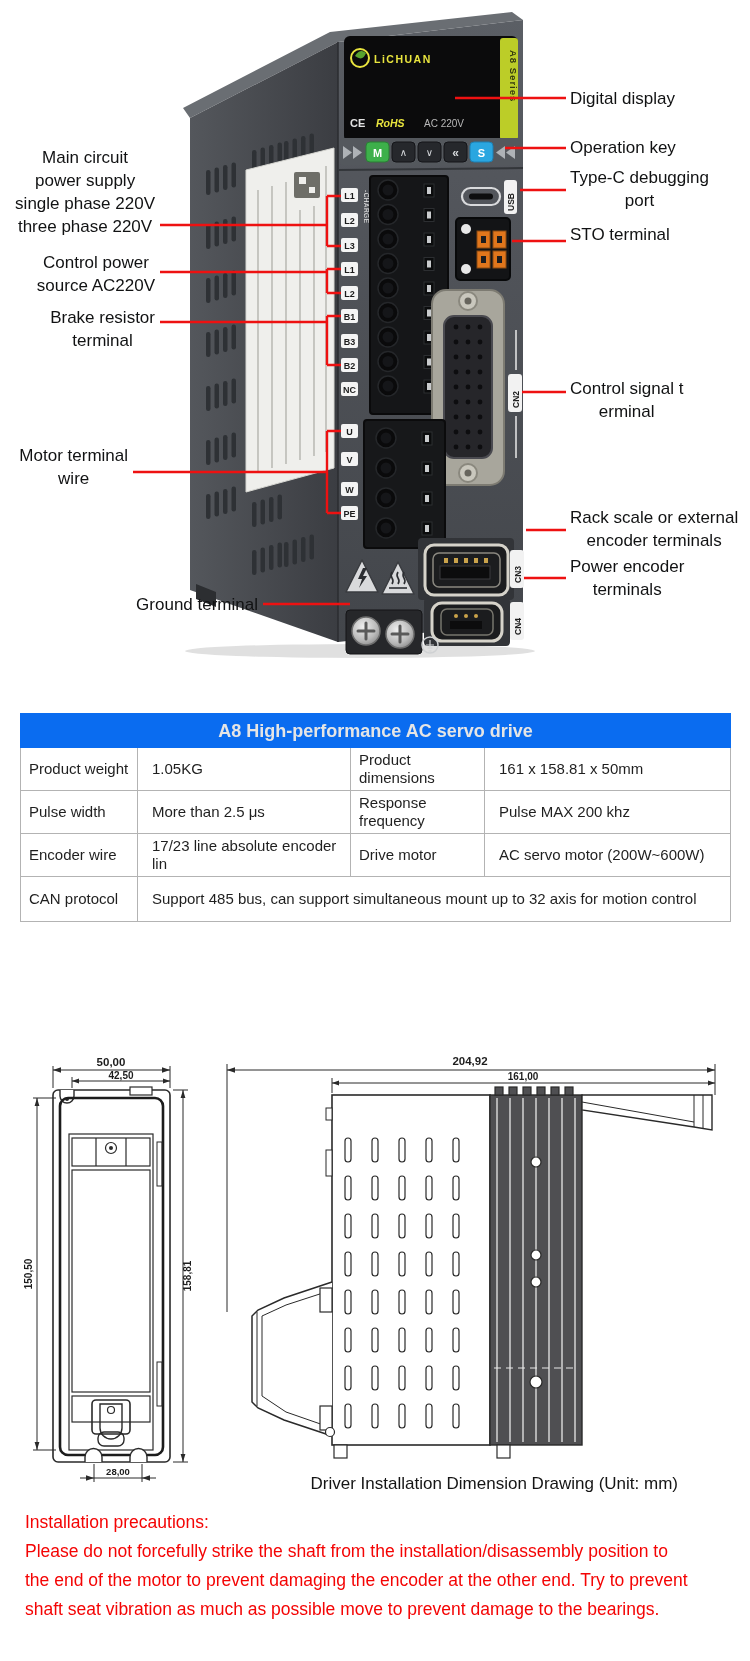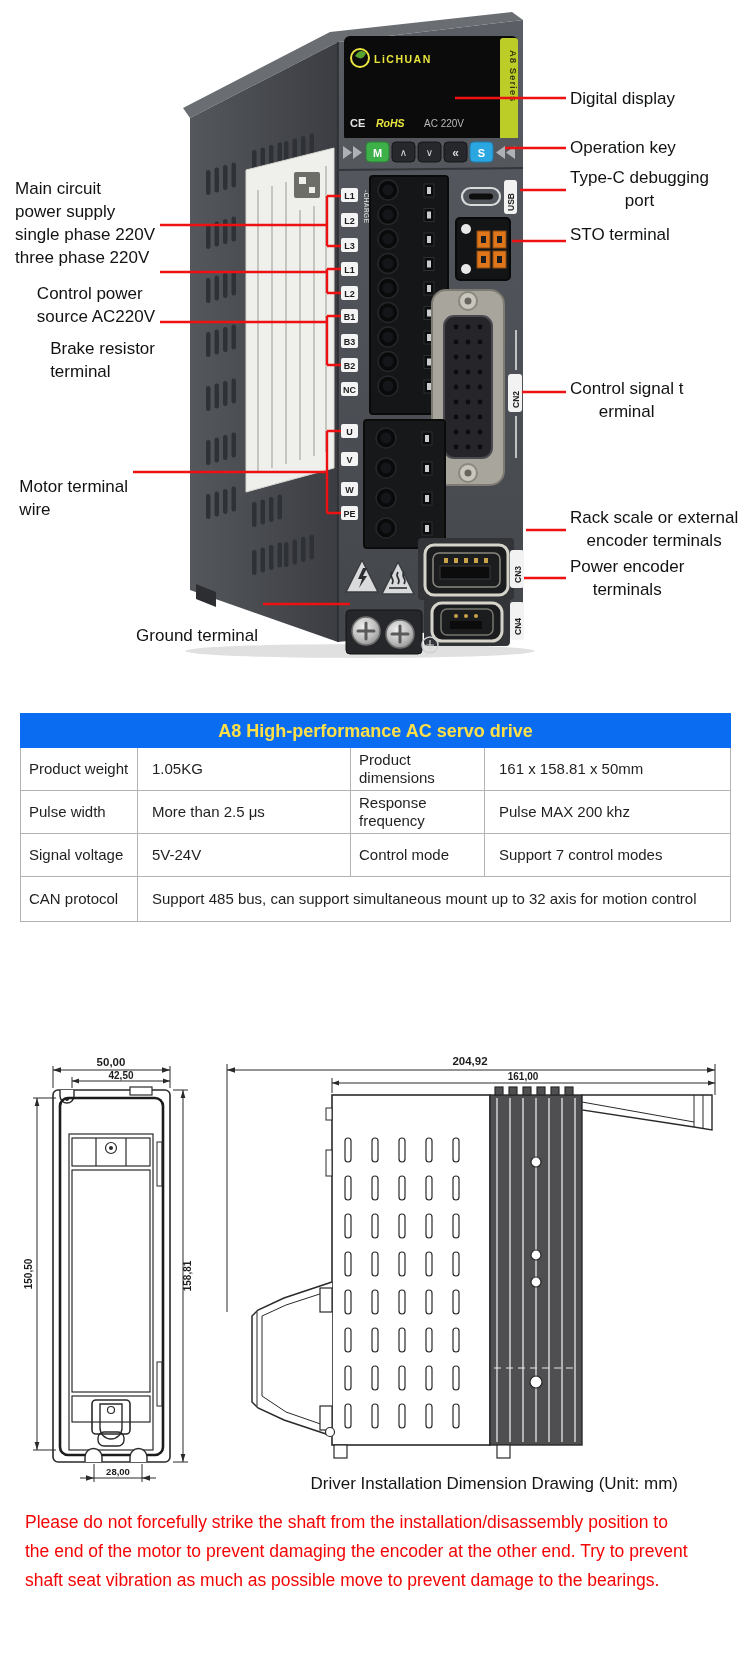--- a/index.html
+++ b/index.html
@@ -1,26 +1,26 @@
 <!DOCTYPE html>
 <html><head>
 <meta charset="utf-8">
 <style>
   html,body{margin:0;padding:0;}
   body{width:750px;height:1661px;background:#ffffff;font-family:"Liberation Sans",sans-serif;position:relative;}
   .abs{position:absolute;}
   .callout{position:absolute;color:#111213;font-size:17px;line-height:23px;white-space:pre-line;}
-  .callout.left{text-align:left;margin-top:31px;}
+  .callout.left{text-align:center;}
   .callout.right{text-align:center;}
   
   .spec-wrap{position:absolute;left:20px;top:713px;width:710px;}
   table.spec{border-collapse:collapse;width:710px;table-layout:fixed;}
   table.spec td{border:1px solid #b3b3b3;font-size:15px;color:#1f1f1f;vertical-align:middle;padding:2px 6px 2px 8px;line-height:18px;}
   table.spec td.v{padding-left:14px;}
-  table.spec tr.hdr td{border:1px solid #0a6cf0;background:#0a6cf0;color:#fde047;font-weight:bold;font-size:18px;text-align:center;height:33px;padding:0;}
+  table.spec tr.hdr td{border:1px solid #0a6cf0;background:#0a6cf0;color:#e5e5e5;font-weight:bold;font-size:18px;text-align:center;height:33px;padding:0;}
   .r40 td{height:38px;}
   .r46 td{height:44px;}
   .r42 td{height:40px;}
   .caption{position:absolute;left:258px;top:1474px;width:420px;text-align:right;font-size:17px;color:#151515;}
   .precautions{position:absolute;left:25px;top:1508px;width:700px;color:#f40404;font-size:17.5px;line-height:29px;}
   .precautions .body{white-space:pre-line;}
   svg text{font-family:"Liberation Sans",sans-serif;}
 </style>
 </head>
 <body>
@@ -375,24 +375,24 @@
     <td>Product dimensions</td>
           <td class="v">161 x 158.81 x 50mm</td>
   </tr>
   <tr class="r40">
     <td>Pulse width</td>
           <td class="v">More than 2.5 μs</td>
     <td>Response frequency</td>
           <td class="v">Pulse MAX 200 khz</td>
   </tr>
   <tr class="r40">
-    <td>Signal voltage</td>
-          <td class="v">5V-24V</td>
-    <td>Control mode</td>
-          <td class="v">Support 7 control modes</td>
+    <td>Encoder wire</td>
+          <td class="v">17/23 line absolute encoder lin</td>
+    <td>Drive motor</td>
+          <td class="v">AC servo motor (200W~600W)</td>
   </tr>
   <tr class="r42">
     <td>CAN protocol</td>
     <td class="v" colspan="3">Support 485 bus, can support simultaneous mount up to 32 axis for motion control</td>
   </tr>
 </tbody>
     </table>
 </div>
 
 <svg class="abs" style="left:0;top:1050px" width="750" height="440" viewBox="0 0 750 440">
@@ -523,16 +523,17 @@
     <text transform="translate(191,226) rotate(-90)" font-size="10" font-weight="bold" text-anchor="middle">158,81</text>
     <text x="118" y="425" font-size="9.5" font-weight="bold" text-anchor="middle">28,00</text>
     <text x="470" y="15" font-size="11.5" font-weight="bold" text-anchor="middle">204,92</text>
     <text x="523" y="30" font-size="10" font-weight="bold" text-anchor="middle">161,00</text>
   </g>
 </svg>
 
 <div class="caption">Driver Installation Dimension Drawing (Unit: mm)</div>
 
 <div class="precautions">
+  <div>Installation precautions:</div>
   <div class="body">Please do not forcefully strike the shaft from the installation/disassembly position to
 the end of the motor to prevent damaging the encoder at the other end. Try to prevent
 shaft seat vibration as much as possible move to prevent damage to the bearings.</div>
 </div>
 
 </body></html>

